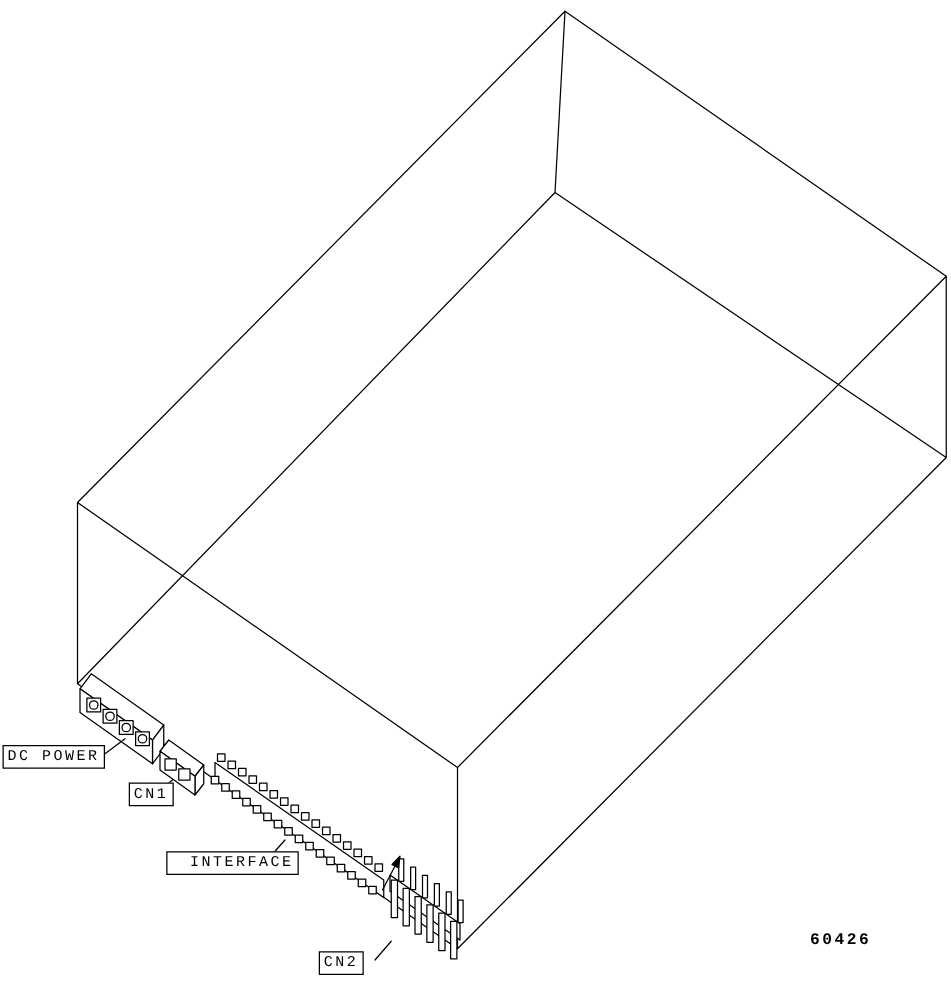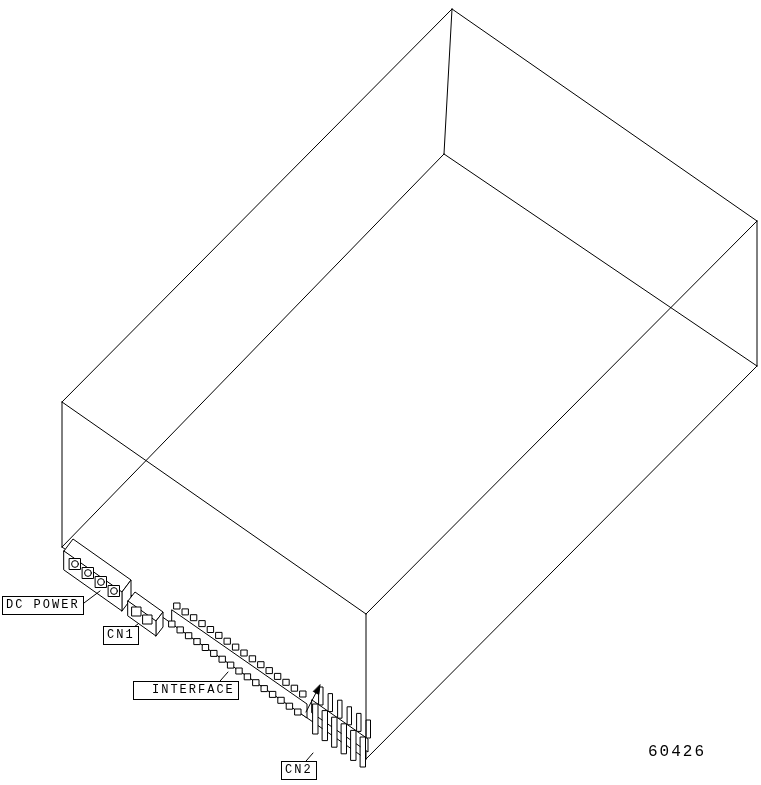--- a/index.html
+++ b/index.html
@@ -5,21 +5,21 @@
   html,body{margin:0;padding:0;background:#fff;}
   .stage{
     position:relative;width:761px;height:785px;background:#fff;overflow:hidden;
     font-family:"Liberation Mono","DejaVu Sans Mono",monospace;color:#000;
   }
   .stage svg{position:absolute;left:0;top:0;}
   .callout{
     position:absolute;border:1px solid #000;background:#fff;
     font-size:12px;line-height:15px;padding:1px 3px;letter-spacing:2px;white-space:nowrap;
   }
-  .partnum{position:absolute;font-size:16px;letter-spacing:2px;line-height:14px;}
+  .partnum{position:absolute;font-size:13px;letter-spacing:2px;line-height:14px;font-weight:bold;}
 </style>
 </head>
 <body>
 
 <div class="stage">
 
   <svg id="drawing" width="761" height="785" viewBox="0 0 761 785">
     <g stroke="#000" stroke-width="1" fill="none" stroke-linecap="round" stroke-linejoin="round">
 
       <g>
@@ -133,16 +133,16 @@
         <path d="M126,633 L138,624"></path>
         <path d="M213,689 L228,672"></path>
         <path d="M300,768 L313,753"></path>
       </g>
     </g>
   </svg>
 
   <div class="callout" style="left:2px;top:596px;">DC POWER</div>
   <div class="callout" style="left:103px;top:626px;">CN1</div>
   <div class="callout" style="left:133px;top:681px;padding-left:18px;">INTERFACE</div>
-  <div class="callout" style="left:281px;top:761px;">CN2</div>
+  <div class="callout" style="left:255px;top:761px;">CN2</div>
 
   <div class="partnum" style="left:648px;top:745px;">60426</div>
 </div>
 
 </body></html>

